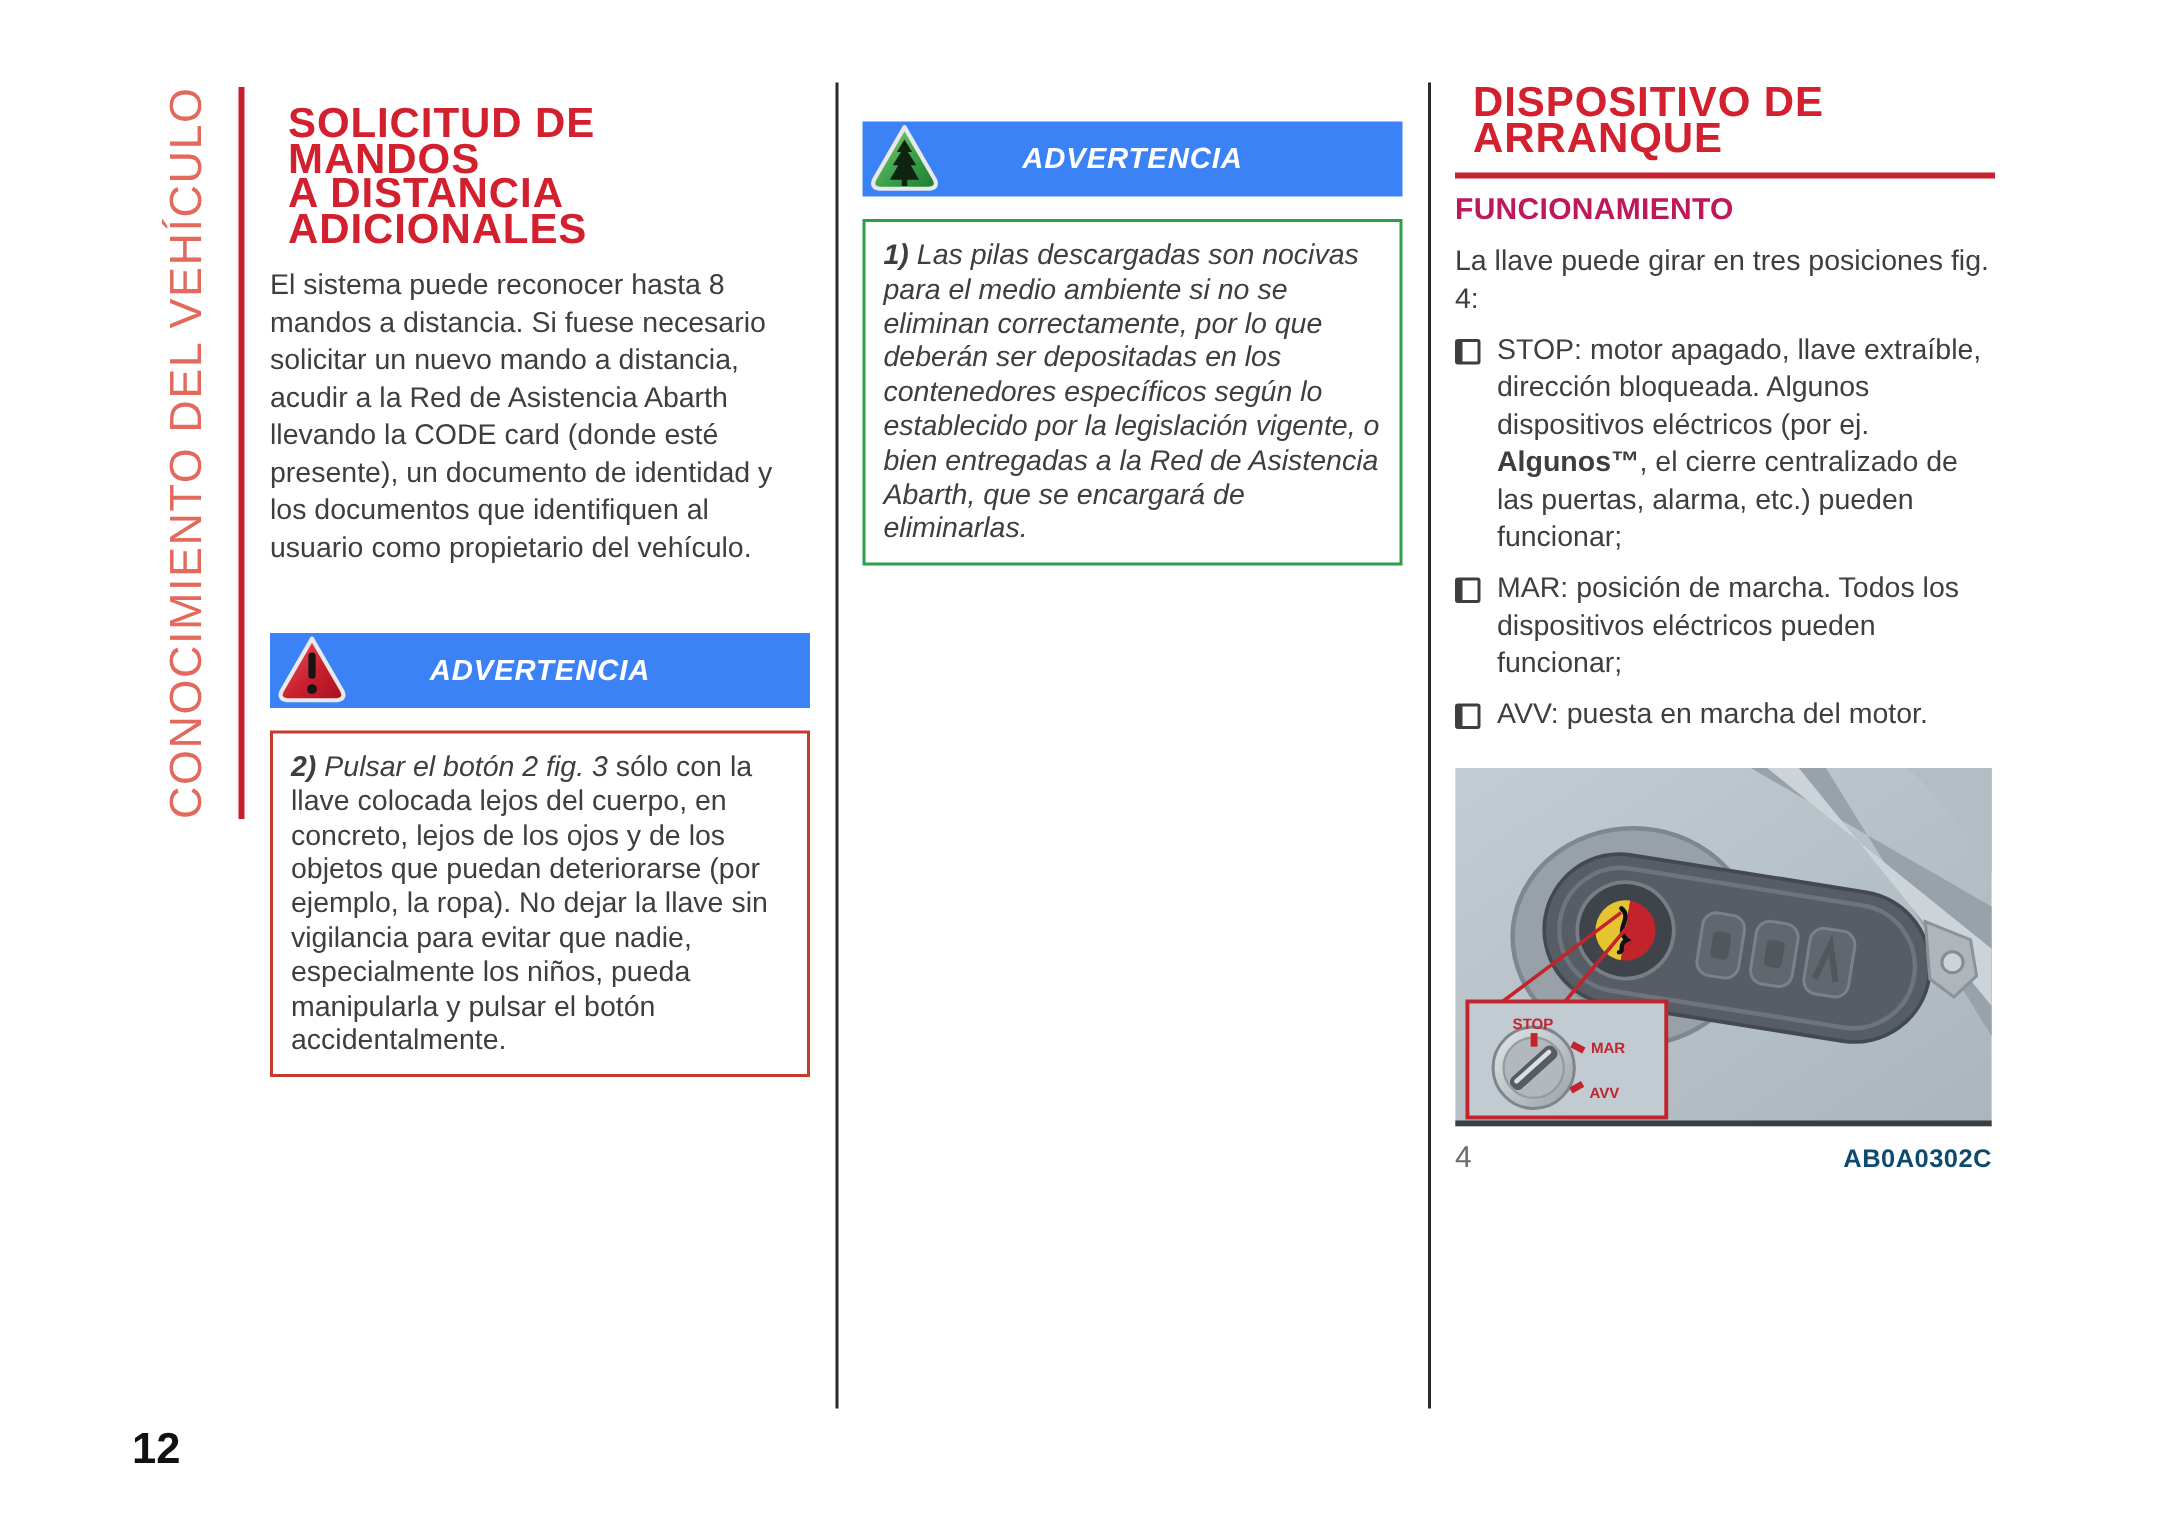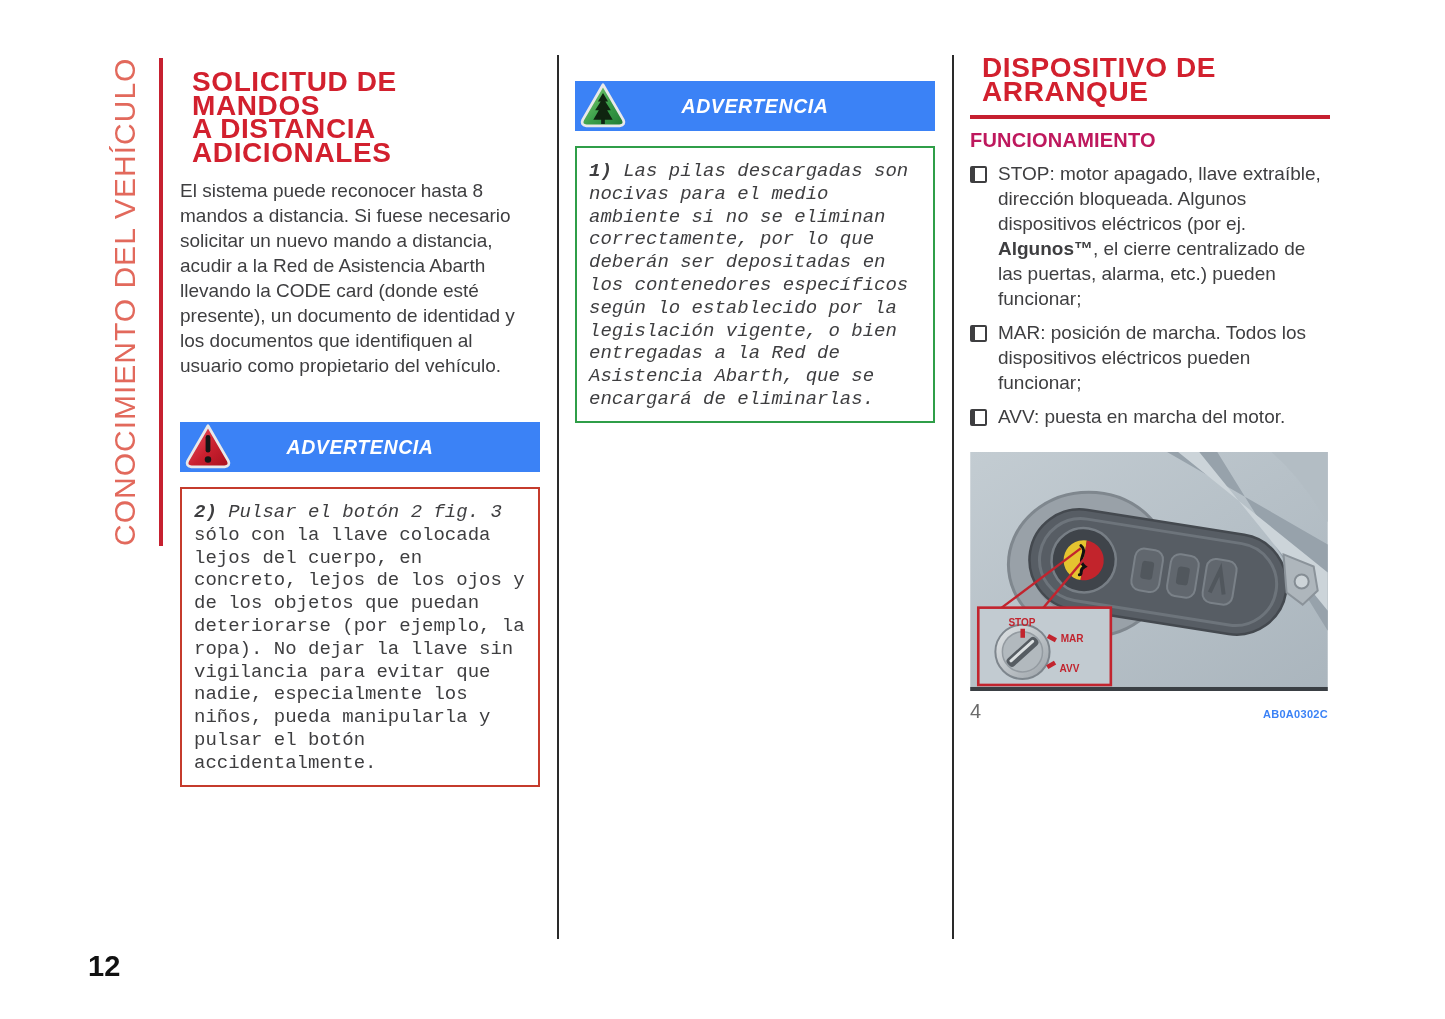--- a/index.html
+++ b/index.html
@@ -28,33 +28,33 @@
   .body-text{font-size:19px;line-height:25px;margin:0;color:#3e3e40;}
   #col1 .body-text{margin-top:14px;}
   
   .warn-bar{position:relative;height:50px;background:#3b82f6;display:flex;
     align-items:center;justify-content:center;}
   .warn-bar .tri-icon{position:absolute;left:4px;top:1px;width:48px;height:48px;}
   .warn-title{color:#ffffff;font-weight:bold;font-style:italic;font-size:19.5px;letter-spacing:.6px;}
   
   .warn-box{border:2px solid #c53b2c;padding:12px 12px 10px 12px;margin-top:15px;}
   .warn-box.green{border-color:#2f9e48;}
-  .warn-box p{font-size:19px;line-height:22.8px;margin:0 0 13px 0;font-family:Liberation Mono, monospace;}
+  .warn-box p{font-size:19px;line-height:22.8px;margin:0 0 13px 0;}
   .warn-box p:last-child{margin-bottom:0;}
   .wnum{font-weight:bold;font-style:italic;}
   .wital{font-style:italic;}
   
   .bullet-row{position:relative;padding-left:28px;font-size:19px;line-height:25px;margin-top:9px;}
   .sq{position:absolute;left:0;top:5px;width:10px;height:13px;
       border:2.5px solid #3e3e40;border-left-width:5.5px;border-radius:2px;}
   
   #figure-wrap{margin-top:23px;width:358px;}
   #figure-caption{display:flex;justify-content:space-between;align-items:baseline;margin-top:5px;width:358px;}
   #fig-number{font-size:20px;color:#6b6b6b;}
-  #fig-code{font-size:11px;font-weight:bold;color:#3b82f6;letter-spacing:.3px;}
+  #fig-code{font-size:17px;font-weight:bold;color:#0c4a6e;letter-spacing:.3px;}
   #col3-outro{margin-top:16px;}
   
   #page-number{position:absolute;left:88px;top:950px;font-size:29px;font-weight:bold;color:#111;}
   svg text{font-family:"Liberation Sans", sans-serif;}
 </style>
 </head>
 <body>
 
 <div id="page">
 
@@ -118,20 +118,21 @@
     </div>
   </div>
 
   <div id="col3" class="col">
     <h1 class="red-heading">
       <div>DISPOSITIVO DE</div>
       <div>ARRANQUE</div>
     </h1>
     <div class="heading-rule"></div>
     <h2 class="sub-heading">FUNCIONAMIENTO</h2>
+    <p class="body-text" style="margin-top:10px;">La llave puede girar en tres posiciones fig. 4:</p>
 
     <div class="bullet-row">
       <span class="sq"></span><span>STOP: motor apagado, llave extraíble, dirección bloqueada. Algunos dispositivos eléctricos (por ej. </span><b>Algunos™</b><span>, el cierre centralizado de las puertas, alarma, etc.) pueden funcionar;</span>
     </div>
     <div class="bullet-row">
       <span class="sq"></span><span>MAR: posición de marcha. Todos los dispositivos eléctricos pueden funcionar;</span>
     </div>
     <div class="bullet-row">
       <span class="sq"></span><span>AVV: puesta en marcha del motor.</span>
     </div>

